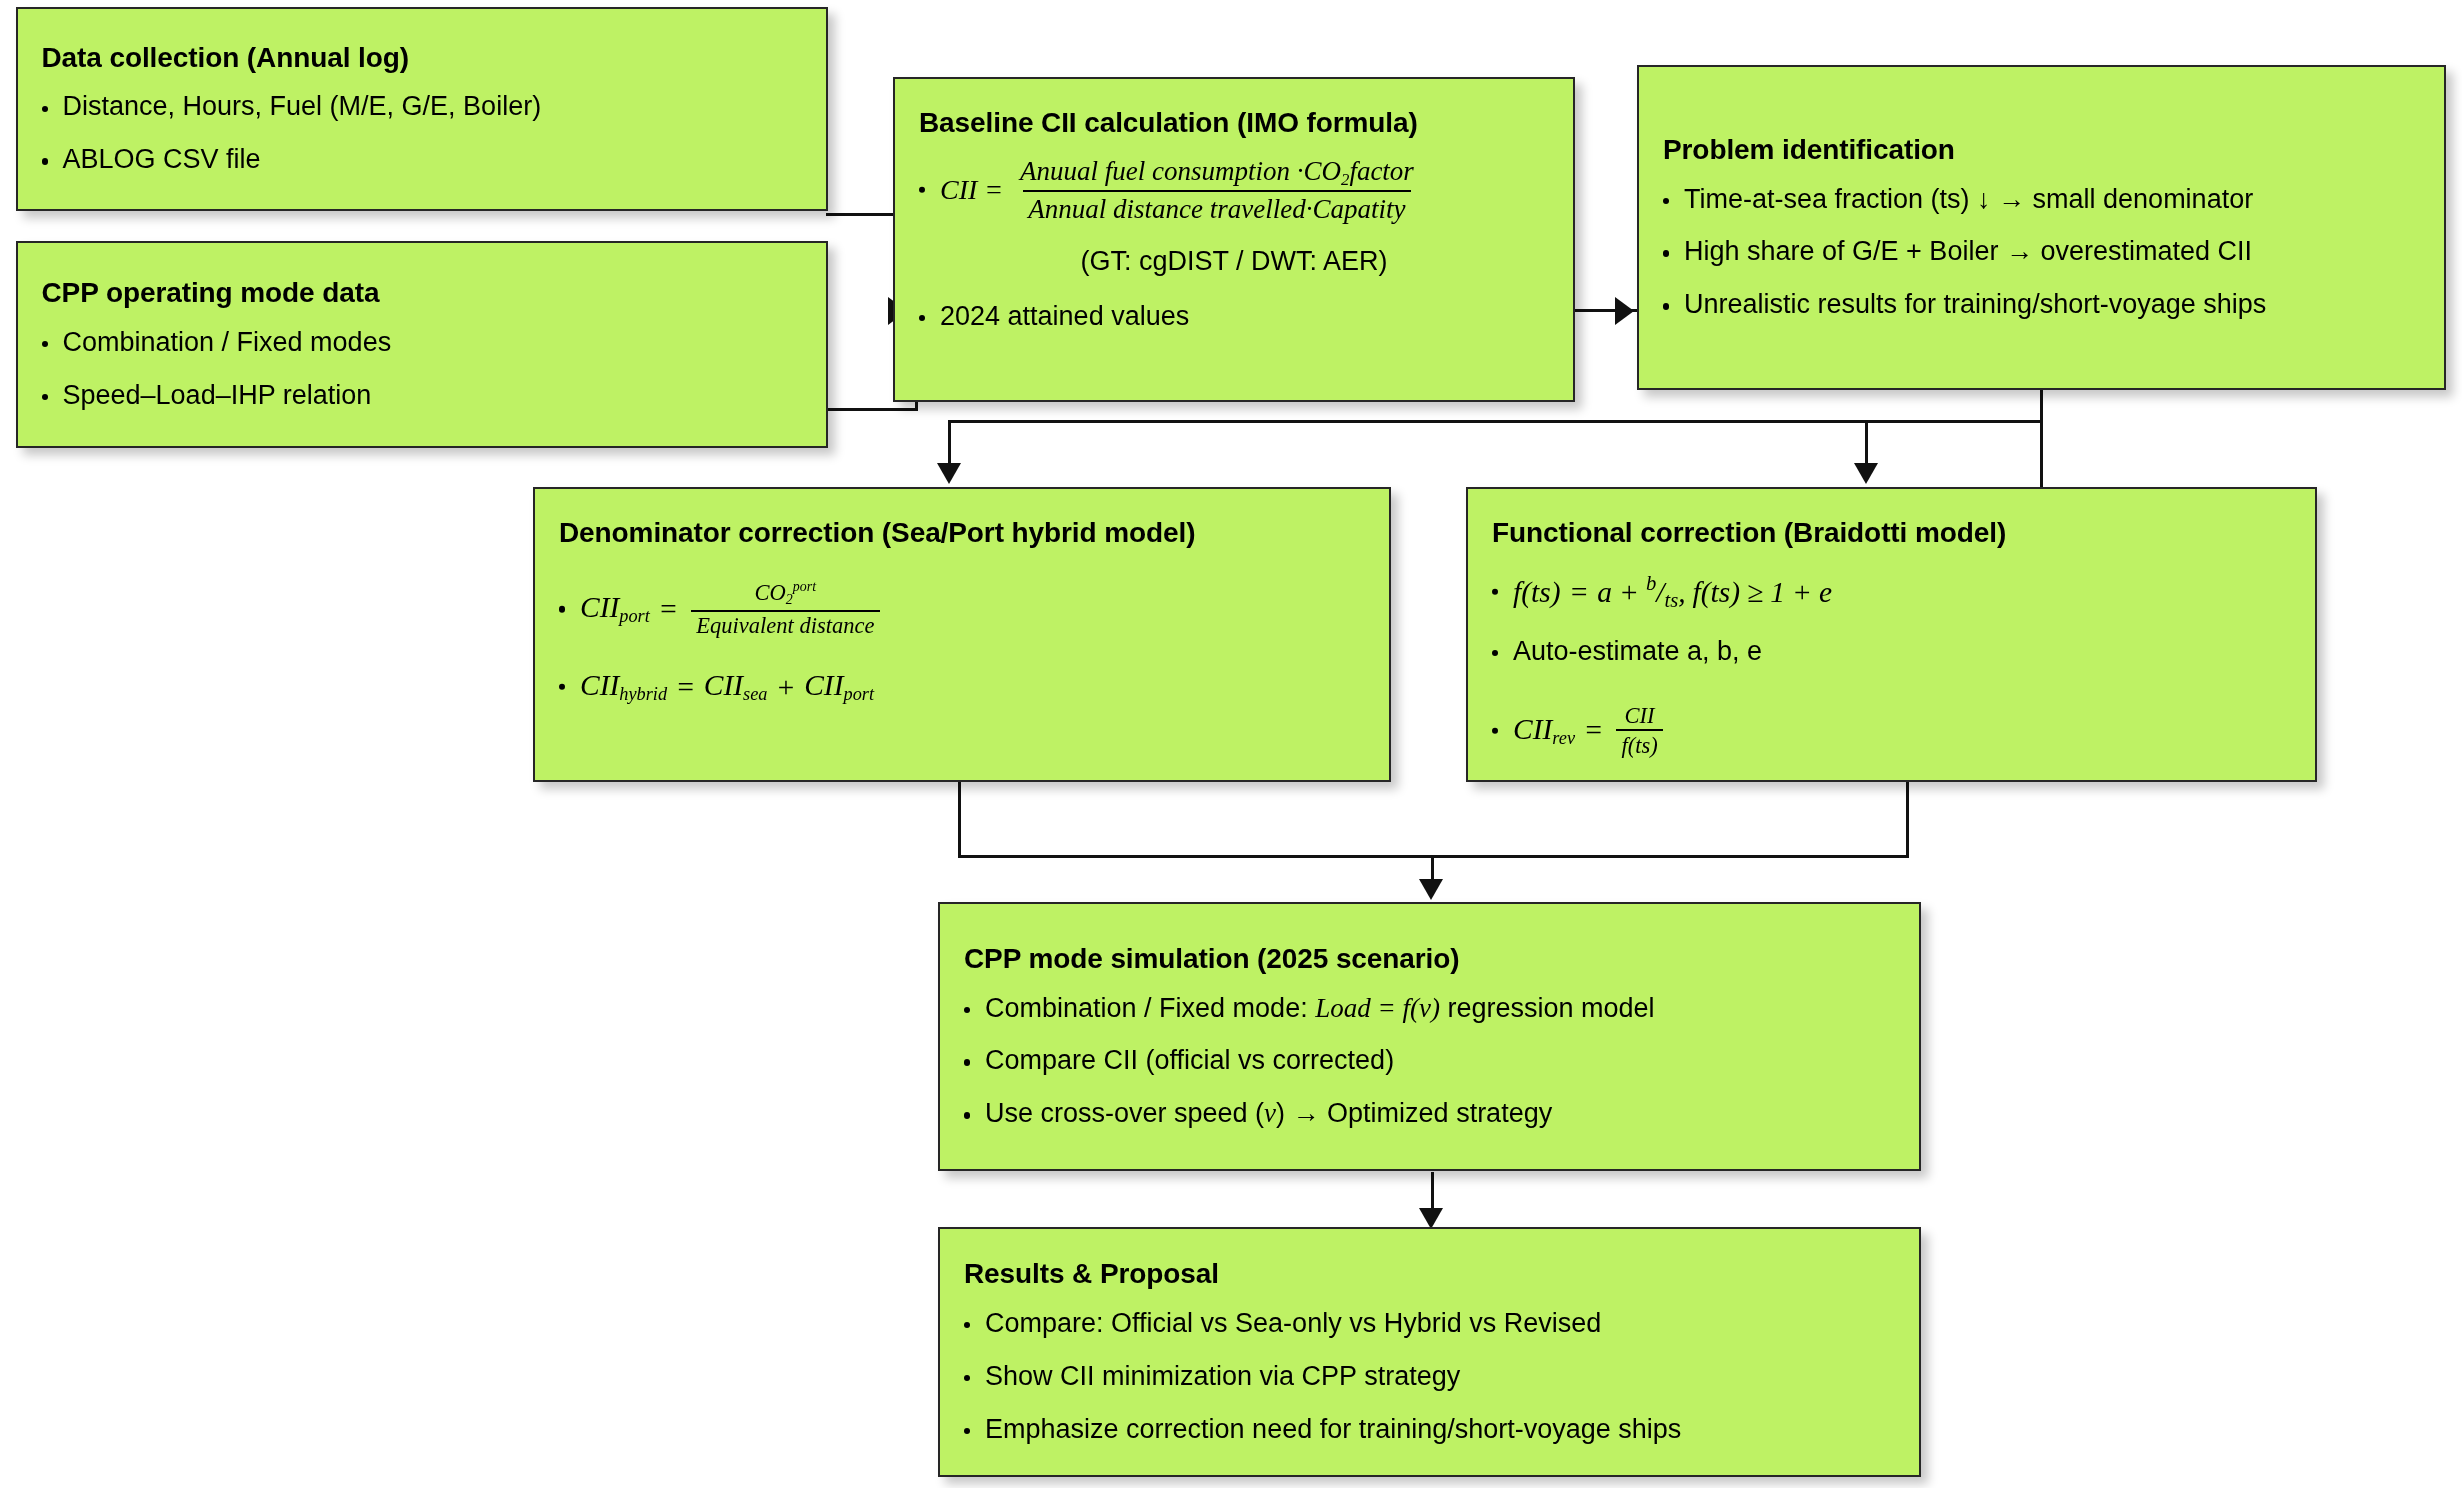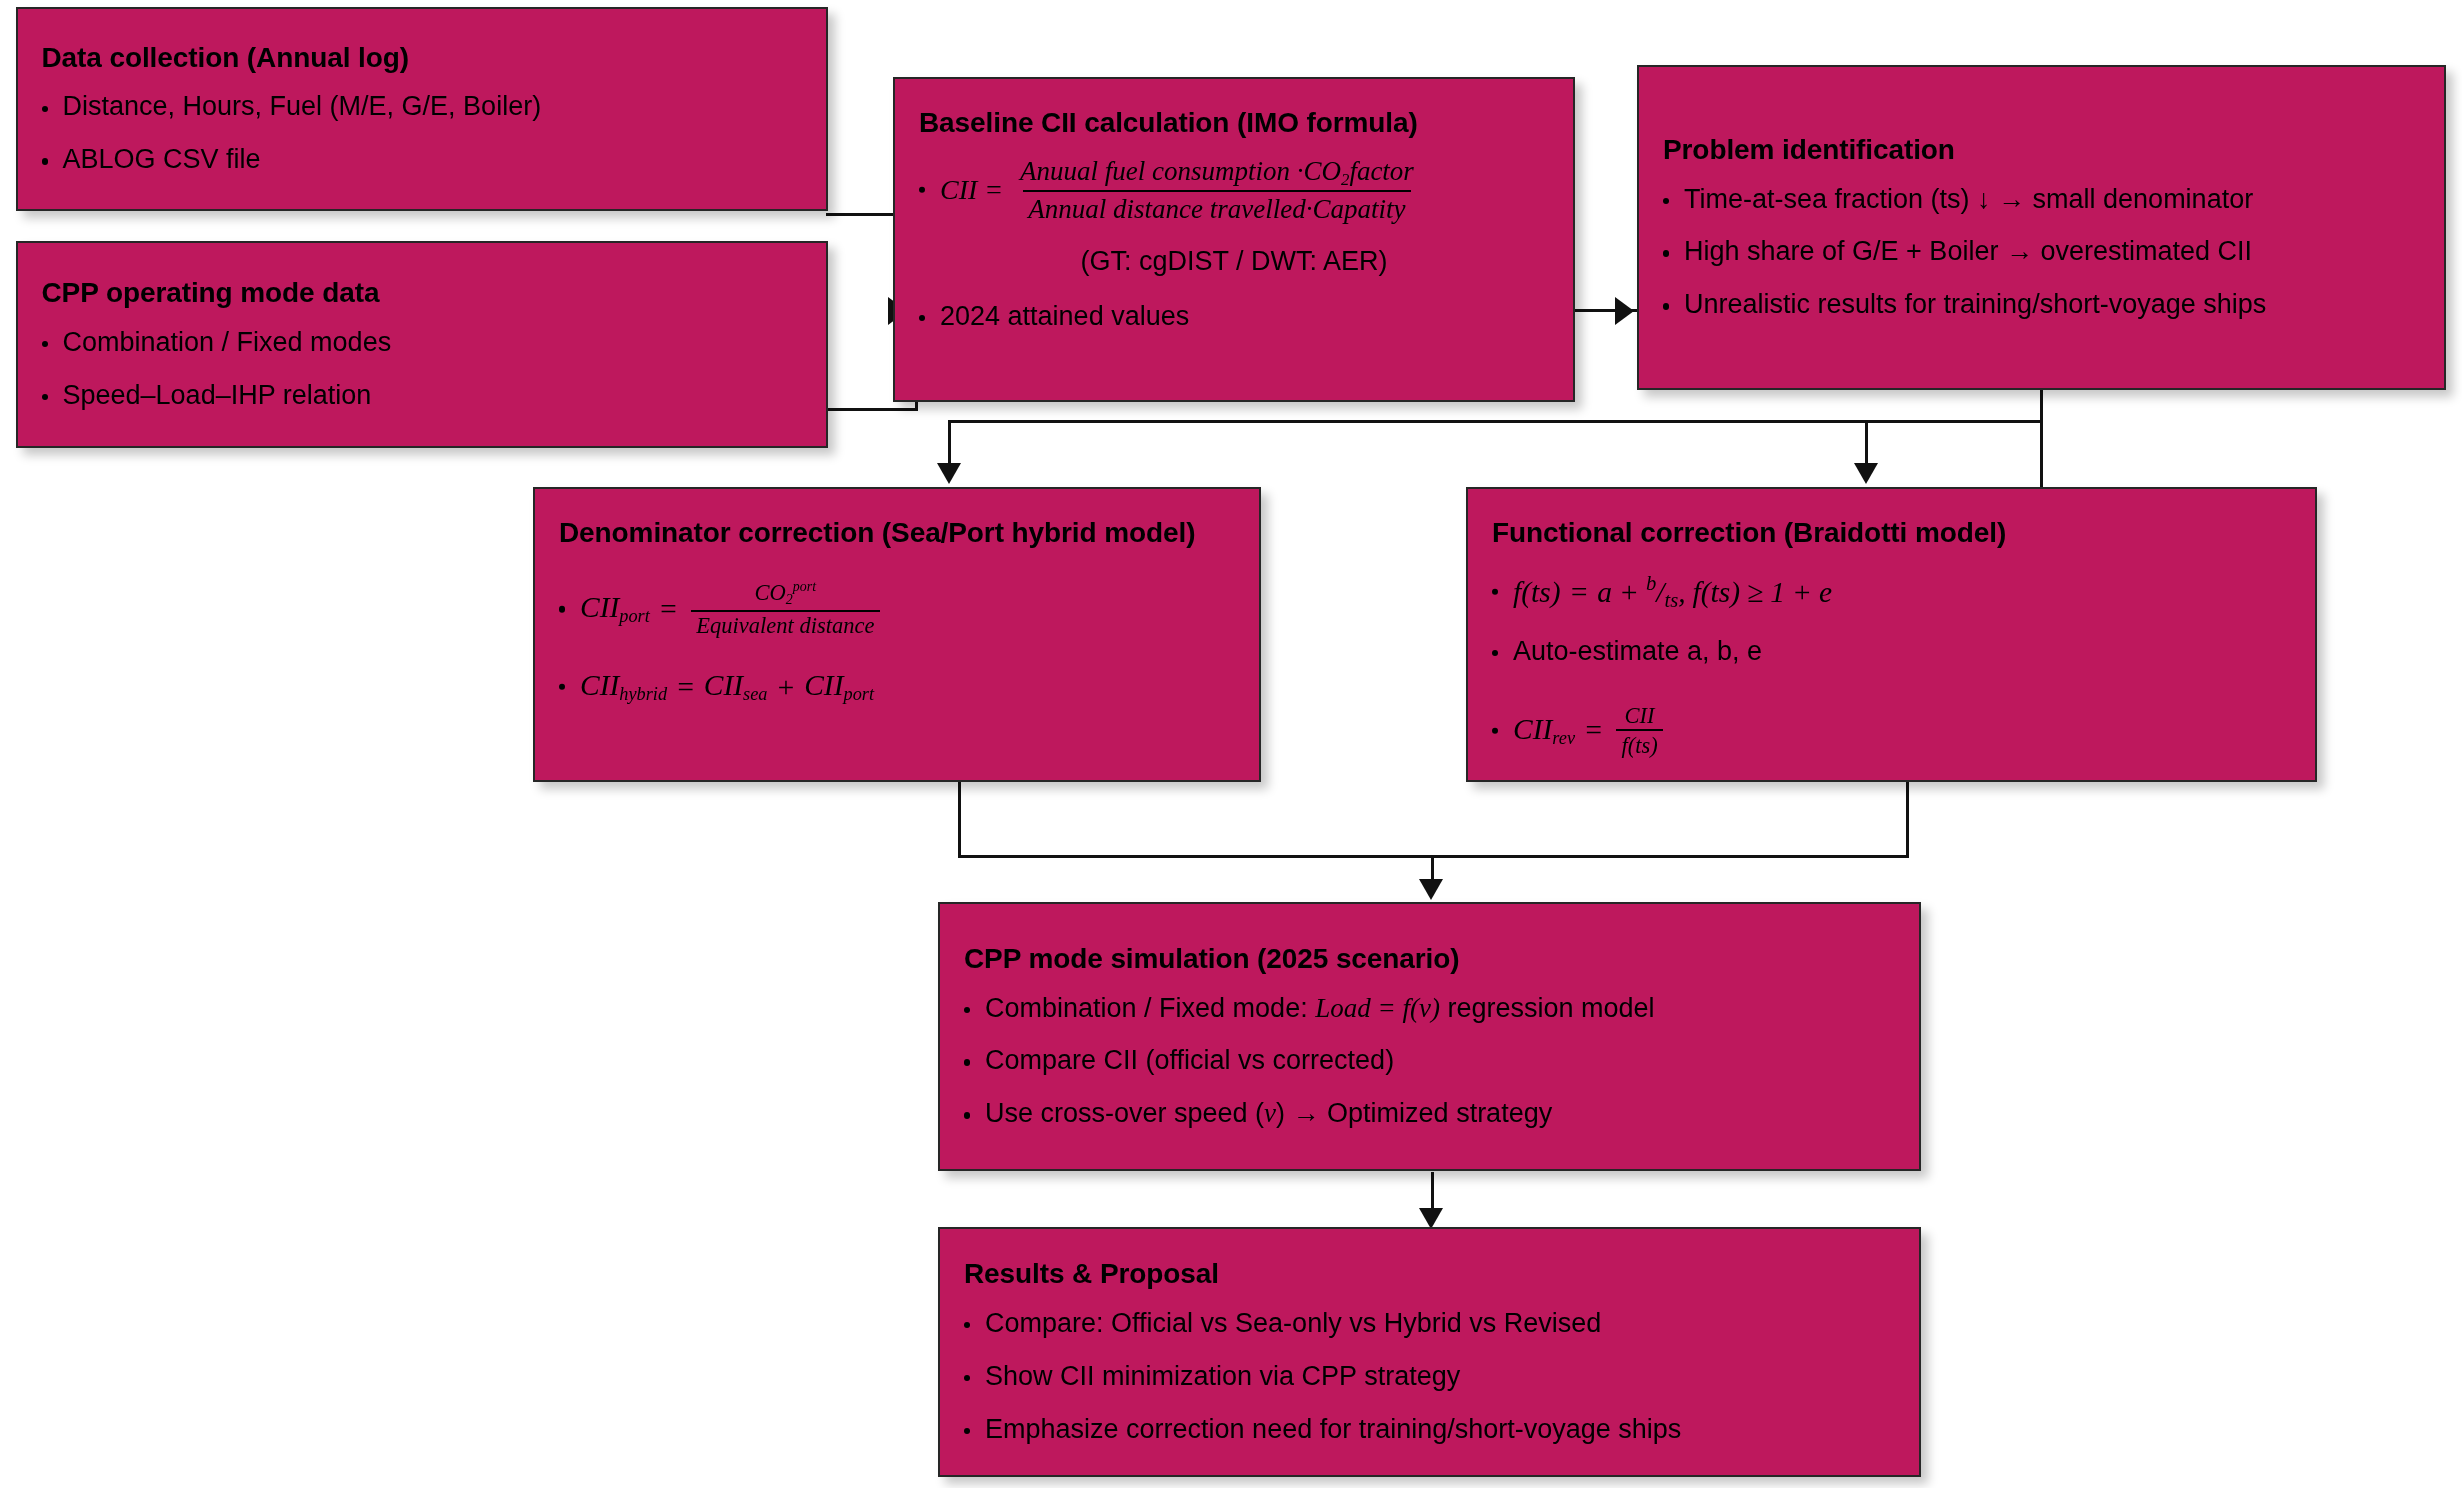--- a/index.html
+++ b/index.html
@@ -13,21 +13,21 @@
     width:2462px;
     height:1488px;
     background:#ffffff;
     overflow:hidden;
   }
 
   
   .box{
     position:absolute;
     box-sizing:border-box;
-    background:#be185d;
+    background:#bef264;
     border:2.1px solid #262626;
     box-shadow:7px 7px 9.8px rgba(0,0,0,0.22);
     padding:18.3px 24px;
     display:flex;
     flex-direction:column;
     justify-content:center;
   }
   .box .title{
     font-weight:bold;
     font-size:28px;
@@ -196,21 +196,21 @@
 
   <div class="box" style="left:1637px; top:65px; width:809px; height:325px;">
     <div class="title">Problem identification</div>
     <ul>
       <li><span class="dot"></span><span>Time-at-sea fraction (ts) ↓ → small denominator</span></li>
       <li><span class="dot"></span><span>High share of G/E + Boiler → overestimated CII</span></li>
       <li><span class="dot"></span><span>Unrealistic results for training/short-voyage ships</span></li>
     </ul>
   </div>
 
-  <div class="box" style="left:533px; top:487px; width:728px; height:295px; justify-content:flex-start; padding-top:28px;">
+  <div class="box" style="left:533px; top:487px; width:858px; height:295px; justify-content:flex-start; padding-top:28px;">
     <div class="title" style="margin-bottom:32px;">Denominator correction (Sea/Port hybrid model)</div>
 
     <div class="bul-eq" style="margin-bottom:31px;">
       <span class="dot"></span>
       <span class="eqline">
         <span class="mi" style="font-size:29.5px;"><span>CII</span><span class="sub">port</span></span>
         <span class="mi" style="font-size:29.5px;margin:0 8.4px;">=</span>
         <span class="frac" style="font-size:22.5px;">
           <span class="num mi"><span>CO</span><span class="sub">2</span><span class="sup">port</span></span>
           <span class="den mi">Equivalent distance</span>

